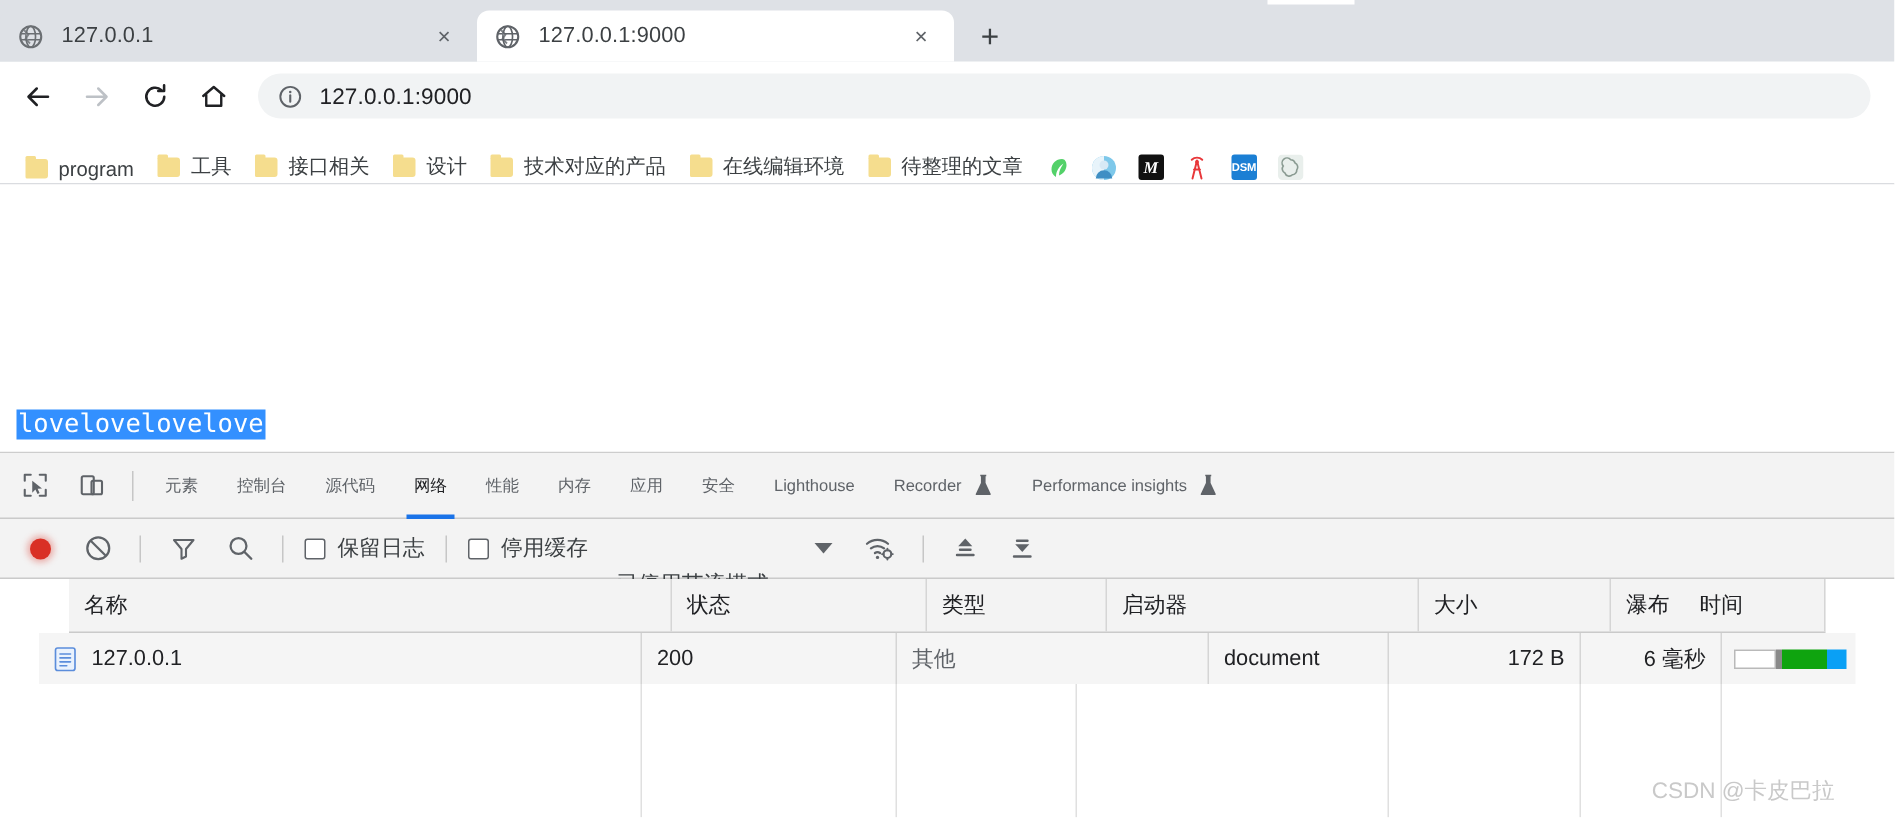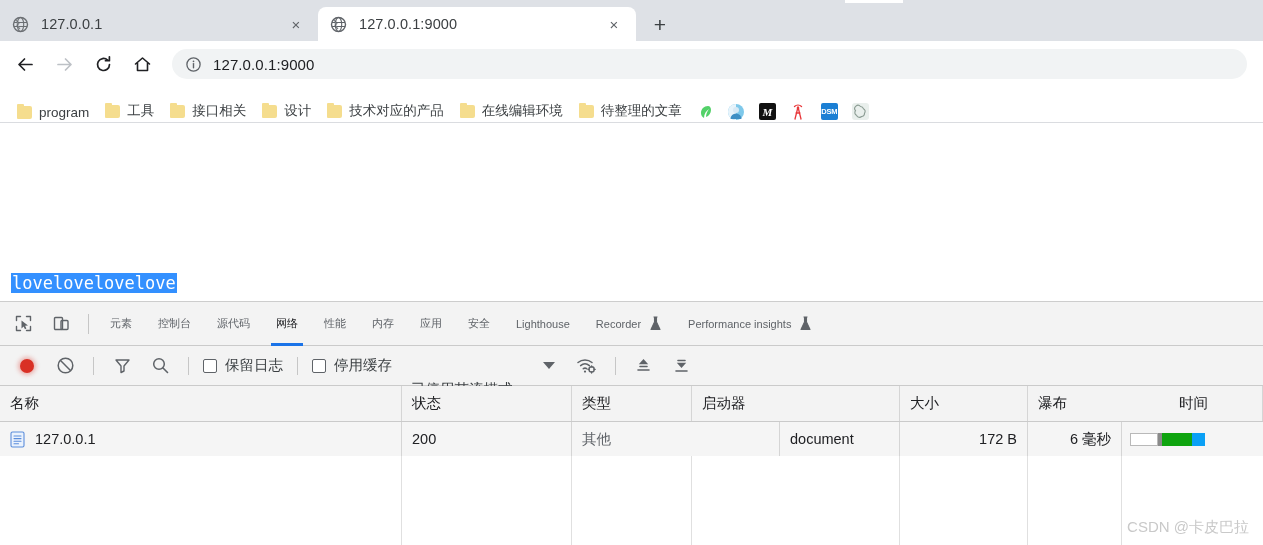--- a/index.html
+++ b/index.html
@@ -127,21 +127,21 @@
   .chk {
     width: 14px; height: 14px; border: 1.6px solid #5f6368; border-radius: 2px;
     background: #fff; flex: 0 0 14px;
   }
   .tb-label { font-size: 14.5px; color: #3c4043; margin-left: 8px; white-space: nowrap; }
   .tb-sep { width: 1px; height: 18px; background: #c6c6c6; margin: 0 9px; }
   .caret { width: 0; height: 0; border-left: 6px solid transparent;
            border-right: 6px solid transparent; border-top: 7px solid #5f6368; }
 
   
-  .net-table { flex: 1 1 auto; display: flex; flex-direction: column; overflow: hidden; }
+  .net-table { flex: 1 1 auto; display: flex; flex-direction: column; overflow: hidden; align-items: center; }
   .net-head { display: flex; height: 36px; flex: 0 0 36px; background: #f3f3f3;
               border-bottom: 1px solid #cacaca; }
   .th { font-size: 14.5px; color: #202124; display: flex; align-items: center;
         padding: 0 10px; border-right: 1px solid #d5d5d5; white-space: nowrap; }
   .net-body { flex: 1 1 auto; position: relative; background: #fff; }
   .net-row { display: flex; height: 34px; background: #f5f5f5; }
   .td { font-size: 14.5px; color: #202124; display: flex; align-items: center;
         padding: 0 10px; border-right: 1px solid #d5d5d5; white-space: nowrap;
         overflow: hidden; }
   .td.num { justify-content: flex-end; }

